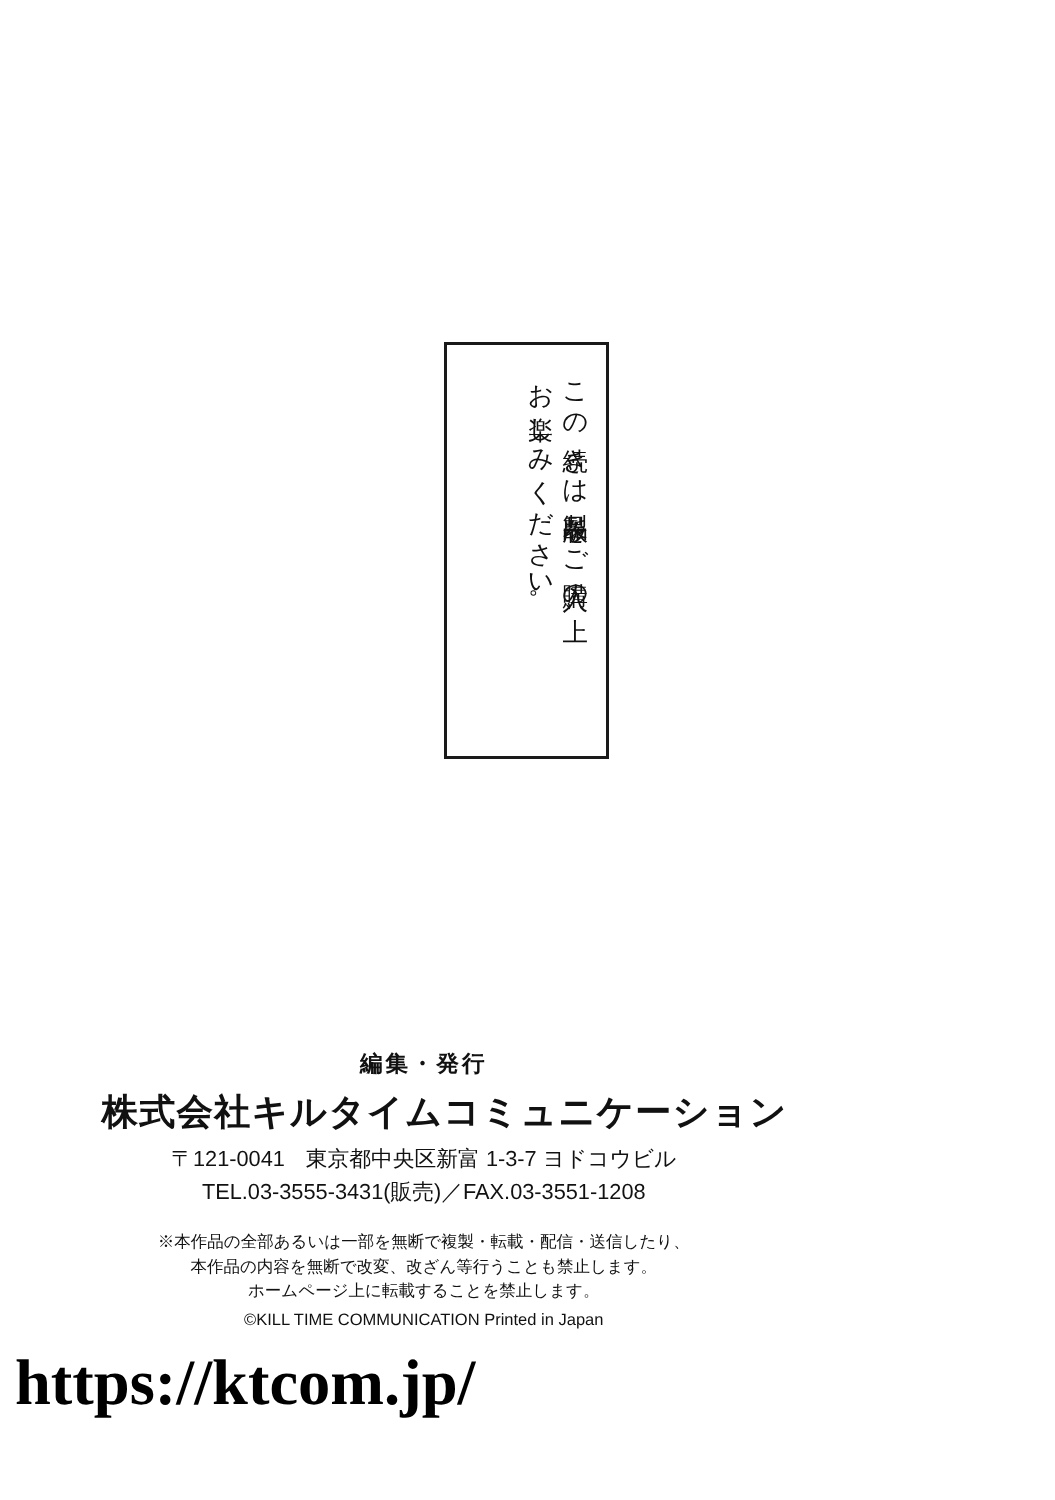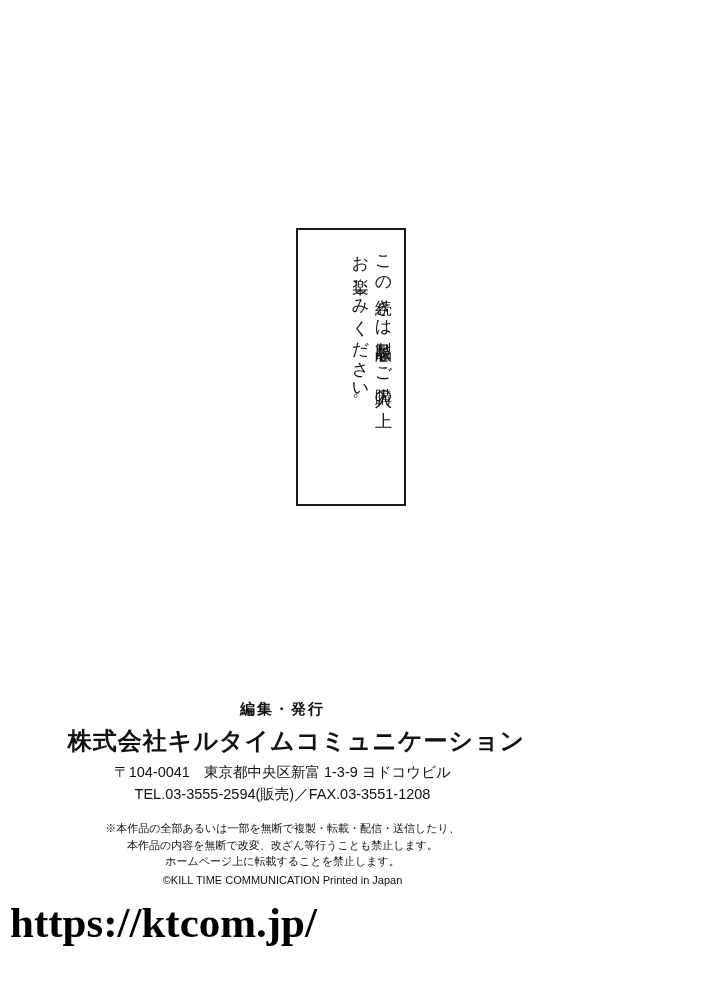--- a/index.html
+++ b/index.html
@@ -128,23 +128,23 @@
   <div class="notice-text">
     <span class="vline">この続きは製品版をご購入の上、</span>
     <span class="vline">お楽しみください。</span>
   </div>
 </div>
 
 <div class="colophon">
   <div class="colophon-role">編集・発行</div>
   <div class="colophon-company">株式会社キルタイムコミュニケーション</div>
   <div class="colophon-address">
-    <span>〒104-0041</span><span class="gap"></span><span>東京都中央区新富 1-3-9 ヨドコウビル</span>
+    <span>〒121-0041</span><span class="gap"></span><span>東京都中央区新富 1-3-7 ヨドコウビル</span>
   </div>
-  <div class="colophon-tel">TEL.03-3555-2594(販売)／FAX.03-3551-1208</div>
+  <div class="colophon-tel">TEL.03-3555-3431(販売)／FAX.03-3551-1208</div>
   <div class="legal">
     <div>※本作品の全部あるいは一部を無断で複製・転載・配信・送信したり、</div>
     <div>本作品の内容を無断で改変、改ざん等行うことも禁止します。</div>
     <div>ホームページ上に転載することを禁止します。</div>
   </div>
   <div class="copyright">©KILL TIME COMMUNICATION Printed in Japan</div>
 </div>
 
 <div class="url">https://ktcom.jp/</div>
 

